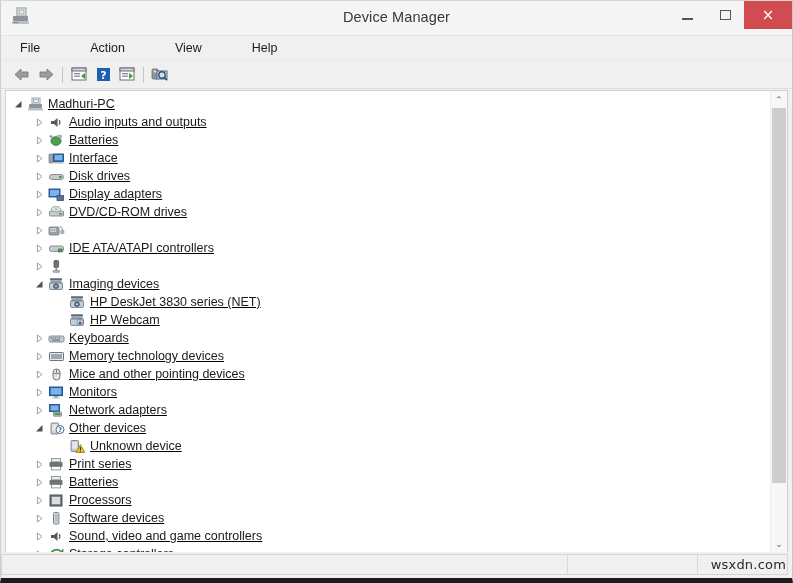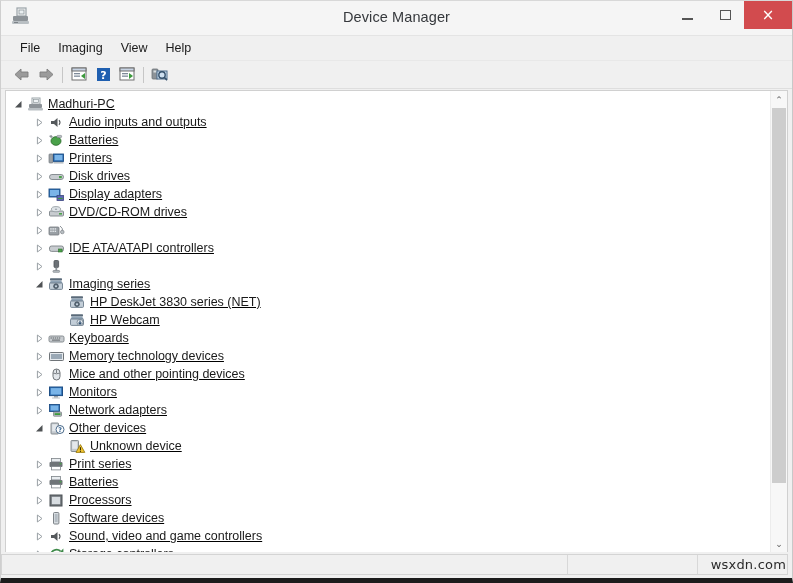--- a/index.html
+++ b/index.html
@@ -85,20 +85,21 @@
 
   
   .menubar {
     flex: 0 0 24px;
     height: 24px;
     background: #f0f0f0;
     display: flex;
     align-items: center;
     padding-left: 10px;
     border-bottom: 1px solid #e8e8e8;
+    gap: 32px;
   }
   .menu-item {
     font-size: 12.5px;
     color: #1b1b1b;
     padding: 3px 9px;
     white-space: nowrap;
   }
 
   
   .toolbar {
@@ -259,21 +260,21 @@
         <span class="cap-max-glyph"></span>
       </div>
       <div class="cap-btn close">
         <span class="cap-close-glyph">×</span>
       </div>
     </div>
   </div>
 
   <div class="menubar">
     <div class="menu-item">File</div>
-    <div class="menu-item">Imaging</div>
+    <div class="menu-item">Action</div>
     <div class="menu-item">View</div>
     <div class="menu-item">Help</div>
   </div>
 
   <div class="toolbar">
     <div class="tb-btn">
       <svg width="18" height="15" viewBox="0 0 18 15">
         <path d="M8 2 L2 7.5 L8 13 L8 10 L15 10 L15 5 L8 5 Z" fill="#9b9b9b" stroke="#7d7d7d" stroke-width="0.9" stroke-linejoin="round"></path>
       </svg>
     </div>
@@ -379,21 +380,21 @@
                 </svg>
               </span>
               <span class="node-icon">
                 <svg width="17" height="15" viewBox="0 0 17 15">
                   <rect x="1" y="3" width="4" height="9" rx="0.8" fill="#9aa0a5" stroke="#737a7f" stroke-width="0.7"></rect>
                   <rect x="5.5" y="3" width="10" height="7.4" fill="#2f6fb2" stroke="#1d4e85" stroke-width="0.9"></rect>
                   <rect x="6.6" y="4" width="7.8" height="5.2" fill="#79b4e8"></rect>
                   <rect x="5.5" y="11" width="10" height="1.6" fill="#b9bfc3"></rect>
                 </svg>
               </span>
-              <span class="node-label">Printers</span>
+              <span class="node-label">Interface</span>
             </div>
             <div class="tree-row">
               <span style="flex:0 0 25px"></span>
               <span class="twisty">
                 <svg width="9" height="9" viewBox="0 0 9 9">
                   <path d="M2.4 1 L7 4.5 L2.4 8 Z" fill="none" stroke="#9aa0a5" stroke-width="1"></path>
                 </svg>
               </span>
               <span class="node-icon">
                 <svg width="17" height="15" viewBox="0 0 17 15">
@@ -497,21 +498,21 @@
               </span>
               <span class="node-icon">
                 <svg width="17" height="15" viewBox="0 0 17 15">
                   <rect x="2" y="1.2" width="12" height="2.2" rx="0.6" fill="#5b6b7a"></rect>
                   <path d="M3 3.6 L13 3.6 L14.6 6 L1.4 6 Z" fill="#8fa3b5"></path>
                   <rect x="1.5" y="6" width="13" height="6.4" rx="1" fill="#c3ced8" stroke="#6d7d8c" stroke-width="0.9"></rect>
                   <circle cx="8" cy="9.2" r="2.4" fill="#5b6b7a" stroke="#3d4a56" stroke-width="0.7"></circle>
                   <circle cx="8" cy="9.2" r="1" fill="#cfdae4"></circle>
                 </svg>
               </span>
-              <span class="node-label">Imaging series</span>
+              <span class="node-label">Imaging devices</span>
             </div>
             <div class="tree-row">
               <span style="flex:0 0 46px"></span>
               <span class="twisty-spacer"></span>
               <span class="node-icon">
                 <svg width="17" height="15" viewBox="0 0 17 15">
                   <rect x="2" y="1.2" width="12" height="2.2" rx="0.6" fill="#5b6b7a"></rect>
                   <path d="M3 3.6 L13 3.6 L14.6 6 L1.4 6 Z" fill="#8fa3b5"></path>
                   <rect x="1.5" y="6" width="13" height="6.4" rx="1" fill="#c3ced8" stroke="#6d7d8c" stroke-width="0.9"></rect>
                   <circle cx="8" cy="9.2" r="2.4" fill="#5b6b7a" stroke="#3d4a56" stroke-width="0.7"></circle>

